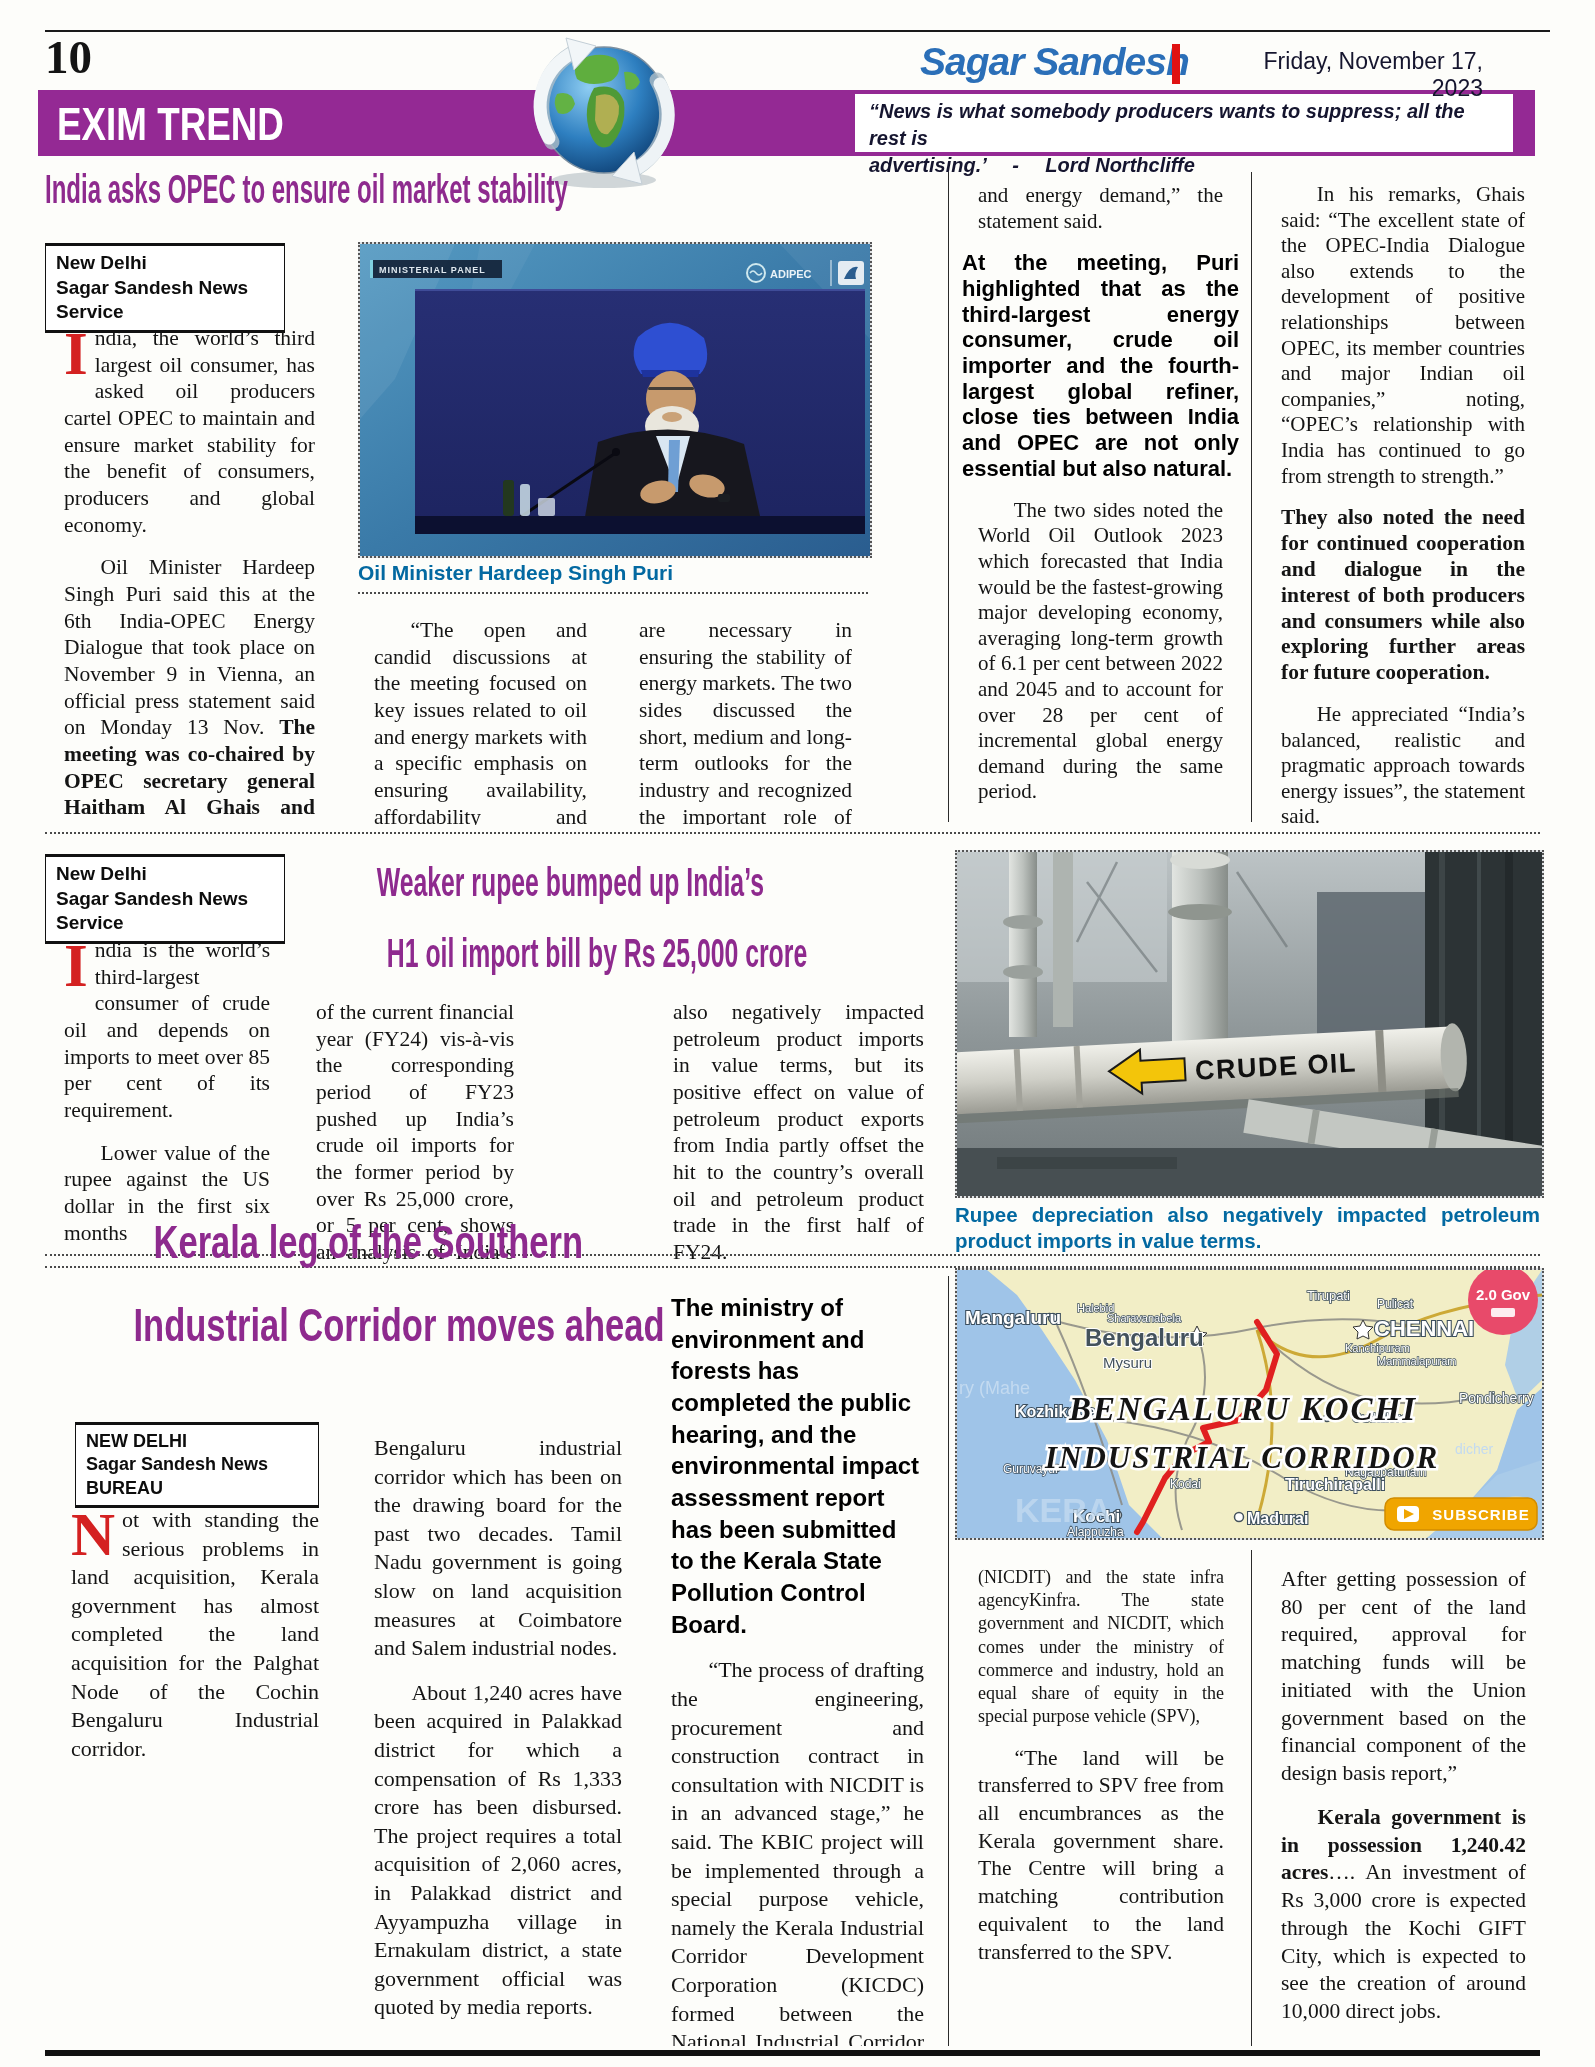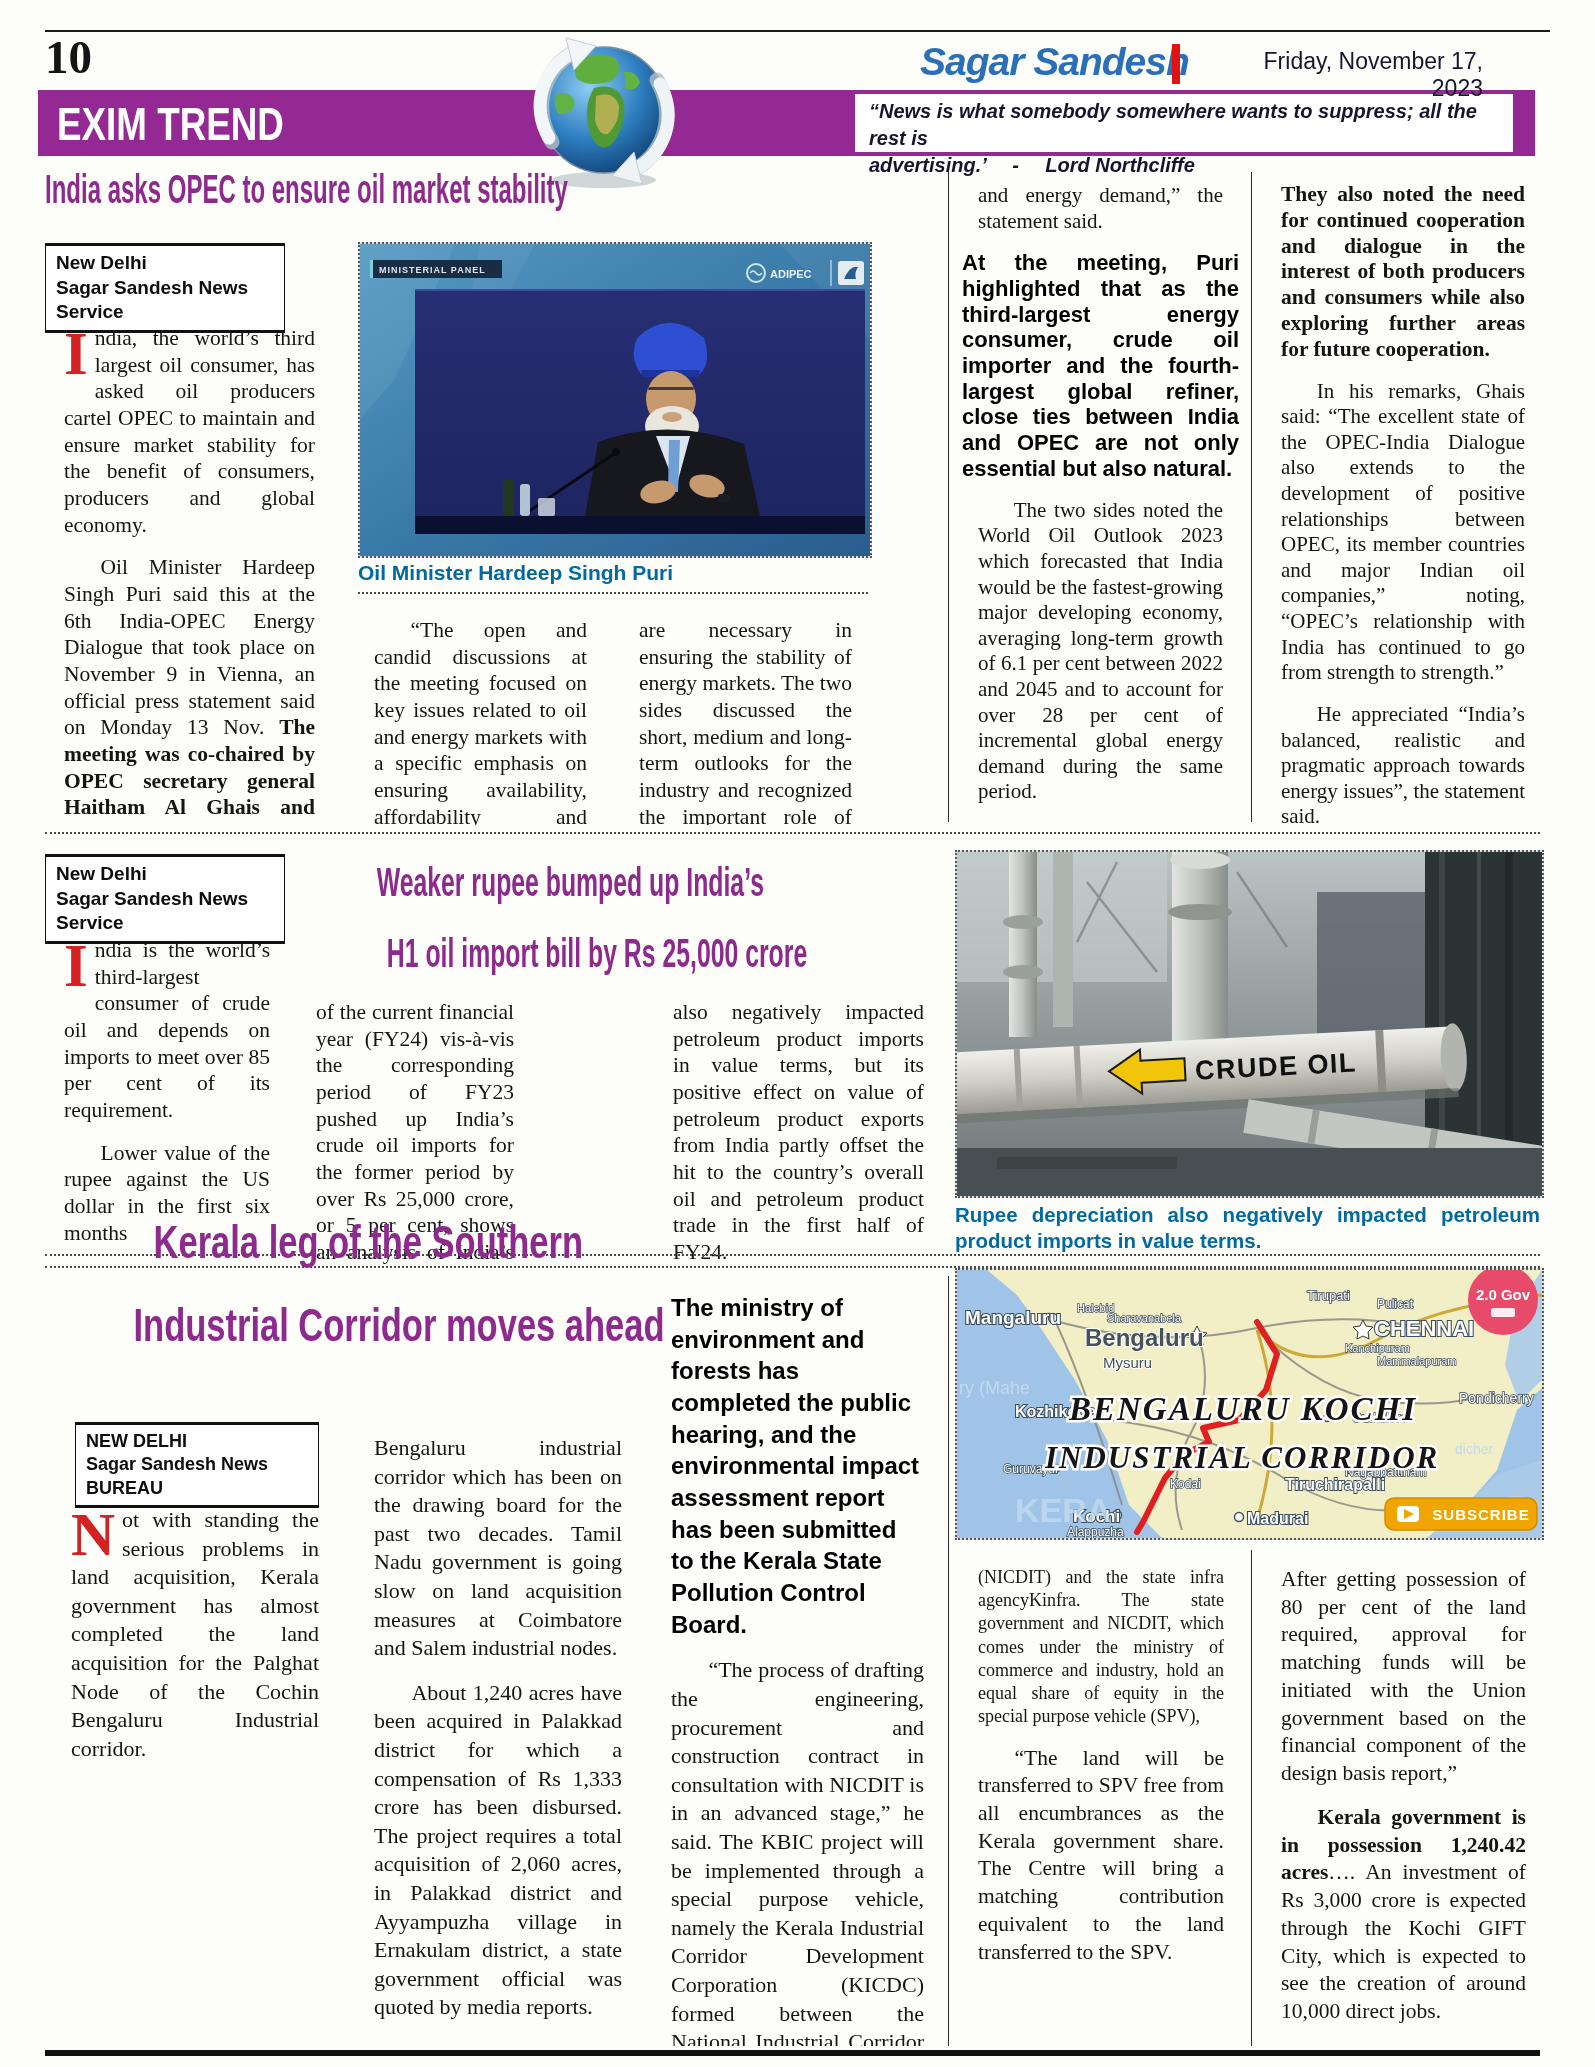--- a/index.html
+++ b/index.html
@@ -34,21 +34,21 @@
 
 <div class="abs" style="left:45px;top:34px;font-size:47px;font-weight:bold;line-height:1">10</div>
 
 <div class="abs" style="left:38px;top:90px;width:1497px;height:66px;background:#942994"></div>
 
 <div class="abs" style="left:57px;top:97px;color:#fff;font-family:'Liberation Sans',sans-serif;font-weight:bold;white-space:nowrap">
   <span class="cond" style="font-size:46px;transform:scaleX(.8)">EXIM TREND</span>
 </div>
 
 <div class="abs" style="left:855px;top:94px;width:658px;height:58px;background:#fff;padding:4px 14px;box-sizing:border-box">
-  <div class="quote">“News is what somebody somewhere wants to suppress; all the rest is</div>
+  <div class="quote">“News is what somebody producers wants to suppress; all the rest is</div>
   <div class="quote">
     <span>advertising.’</span>
     <span style="display:inline-block;width:48px;text-align:center">-</span>
     <span>Lord Northcliffe</span>
   </div>
 </div>
 
 <svg class="abs" style="left:524px;top:32px" width="160" height="160" viewBox="0 0 160 160">
   <defs>
     <radialGradient id="gsea" cx="38%" cy="32%" r="75%">
@@ -154,22 +154,22 @@
 
 <div class="abs colbox" style="left:962px;top:166px;width:277px;height:660px">
   <p class="jbody" style="font-size:21px">and energy demand,” the statement said.</p>
   <p class="blue-bold" style="font-size:22px;line-height:1.17;margin:4px 0 6px 0;text-align:justify">At the meeting, Puri highlighted that as the third-largest energy consumer, crude oil importer and the fourth-largest global refiner, close ties between India and OPEC are not only essential but also natural.</p>
   <p class="jbody ind" style="font-size:21px;line-height:1.22">The two sides noted the World Oil Outlook 2023 which forecasted that India would be the fastest-growing major developing economy, averaging long-term growth of 6.1 per cent between 2022 and 2045 and to account for over 28 per cent of incremental global energy demand during the same period.</p>
 </div>
 
 <div class="abs vrule" style="left:1251px;top:172px;height:650px"></div>
 
 <div class="abs colbox" style="left:1265px;top:166px;width:276px;height:660px">
+  <p class="jbody ind" style="font-size:21px;line-height:1.22">In his remarks, Ghais said: “The excellent state of the OPEC-India Dialogue also extends to the development of positive relationships between OPEC, its member countries and major Indian oil companies,” noting, “OPEC’s relationship with India has continued to go from strength to strength.”</p>
   <p class="jbody" style="font-weight:bold;font-size:21.5px;line-height:1.2">They also noted the need for continued cooperation and dialogue in the interest of both producers and consumers while also exploring further areas for future cooperation.</p>
-  <p class="jbody ind" style="font-size:21px;line-height:1.22">In his remarks, Ghais said: “The excellent state of the OPEC-India Dialogue also extends to the development of positive relationships between OPEC, its member countries and major Indian oil companies,” noting, “OPEC’s relationship with India has continued to go from strength to strength.”</p>
   <p class="jbody ind" style="font-size:21px;line-height:1.22">He appreciated “India’s balanced, realistic and pragmatic approach towards energy issues”, the statement said.</p>
 </div>
 
 <div class="abs dotrule" style="left:45px;top:832px;width:1495px"></div>
 
 <div class="abs byline-box" style="left:45px;top:854px;width:218px">
   <div>New Delhi</div>
   <div>Sagar Sandesh News Service</div>
 </div>
 

